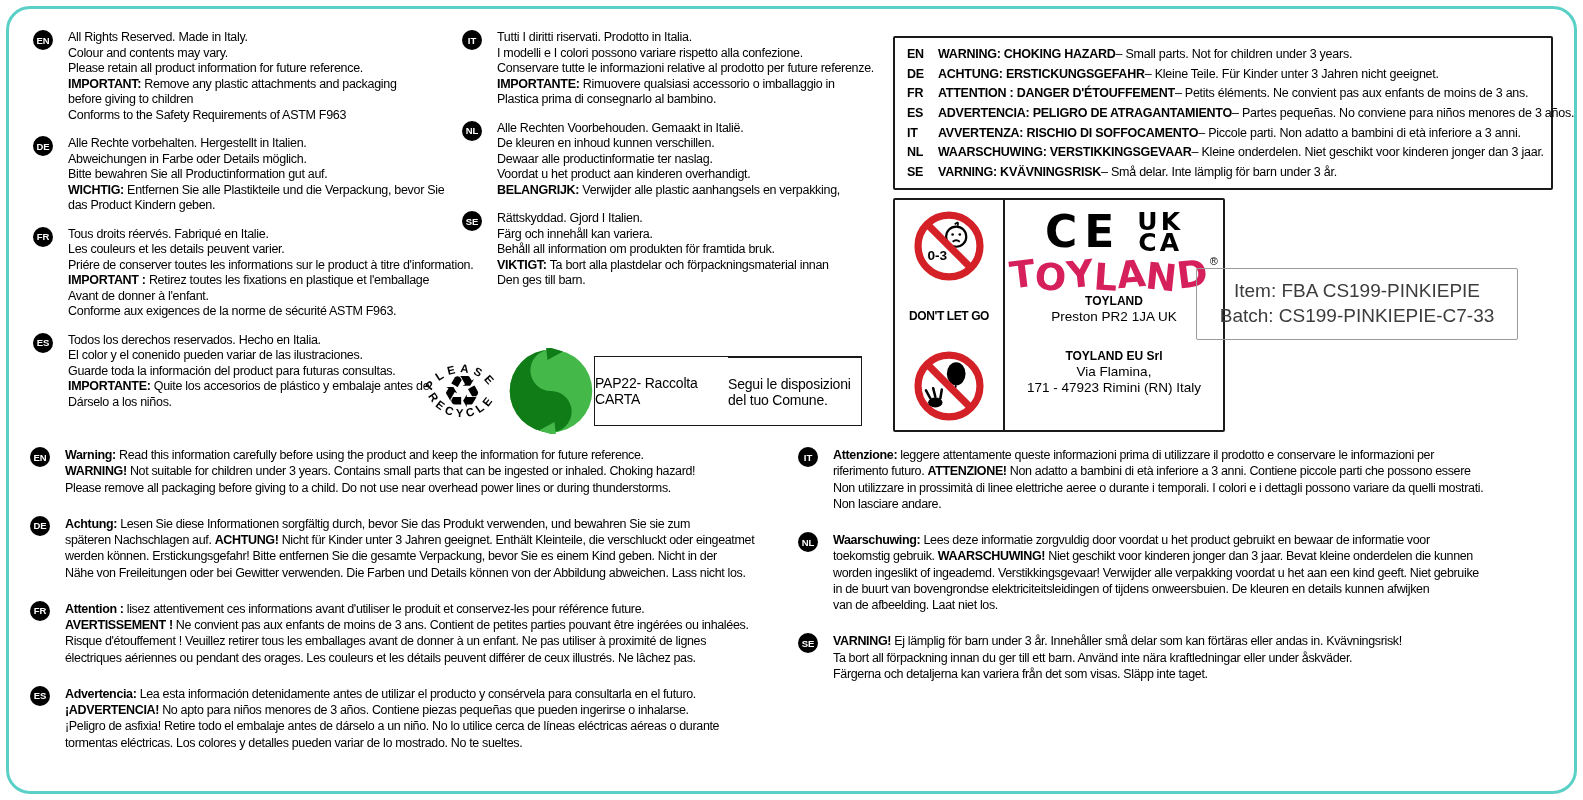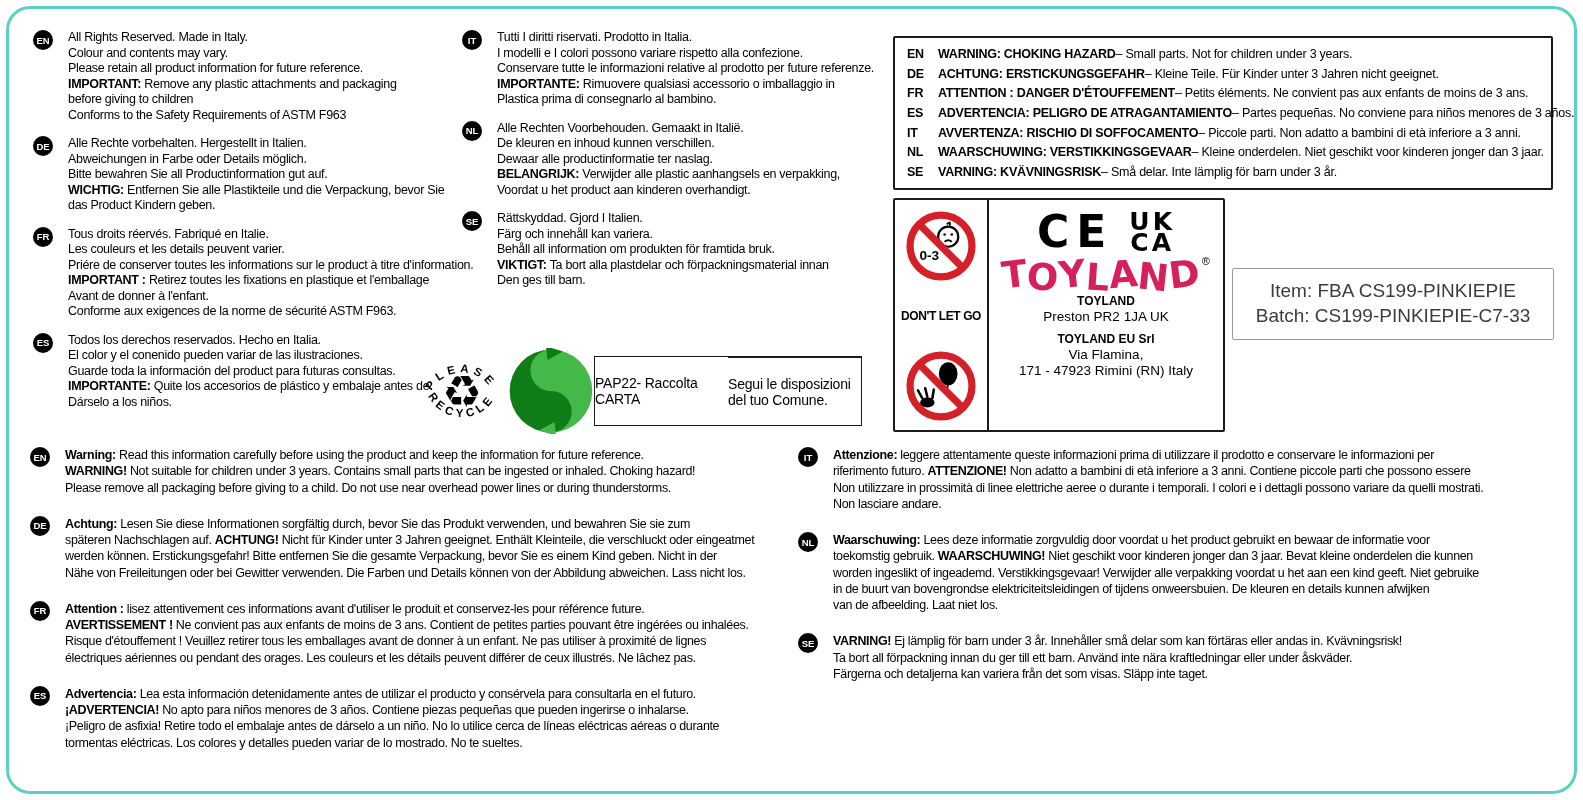--- a/index.html
+++ b/index.html
@@ -28,42 +28,42 @@
   
   #choking-box { position:absolute; left:893px; top:36px; width:660px; height:154px;
                  border:2px solid #1a1a1a; border-radius:2px; padding:9px 12px;
                  display:flex; flex-direction:column; justify-content:space-between; }
   .chk-row { display:flex; font-size:12.5px; letter-spacing:-0.25px; white-space:nowrap; }
   .chk-code { width:31px; font-weight:bold; flex:none; }
 
   
   #cert-box { position:absolute; left:893px; top:198px; width:332px; height:234px;
               border:2px solid #1a1a1a; border-radius:2px; display:flex; }
-  .cert-left { width:94px; border-right:2px solid #1a1a1a; display:flex; flex-direction:column;
+  .cert-left { width:110px; border-right:2px solid #1a1a1a; display:flex; flex-direction:column;
                align-items:center; justify-content:space-between; padding:10px 4px 8px; }
   .cert-left svg { width:72px; height:72px; }
   .dont-let-go { font-weight:bold; font-size:12px; letter-spacing:-0.4px; white-space:nowrap; }
   .cert-right { flex:1; display:flex; flex-direction:column; align-items:center; padding:6px 2px 18px; }
   .ce-row { display:flex; align-items:center; gap:16px; margin-top:4px; }
   .ce-mark { font-family:"DejaVu Sans",sans-serif; font-size:44px; font-weight:bold; letter-spacing:7px; line-height:1; }
   .ukca { font-family:"DejaVu Sans",sans-serif; font-weight:bold; font-size:25px; line-height:0.85;
           letter-spacing:3px; text-align:center; }
   .brand-row { display:flex; align-items:flex-start; margin-top:3px; }
   .brand-logo { color:#d6205c; font-weight:bold; font-size:37px; font-family:"DejaVu Sans",sans-serif;
                 display:flex; line-height:1; }
   .brand-logo .ch { display:inline-block; }
   .reg-mark { font-size:11px; margin-left:2px; margin-top:-2px; }
   .addr { text-align:center; line-height:1.22; }
   .addr-name { font-weight:bold; font-size:12px; }
   .addr-line { font-size:13.5px; }
-  .addr + .addr { margin-top:7px; }
+  .addr + .addr { margin-top:24px; }
   .cert-right .addr:first-of-type { margin-top:6px; }
 
   
-  #item-box { position:absolute; left:1232px; top:268px; width:322px; height:72px;
+  #item-box { position:absolute; left:1196px; top:268px; width:322px; height:72px;
               border:1.5px solid #9b9b9b; border-radius:2px; display:flex; flex-direction:column;
               justify-content:center; align-items:center; font-size:19px; color:#3c3c3c; line-height:1.3; }
 
   
   #recycle-emblem { position:absolute; left:414px; top:344px; width:96px; height:96px; }
   #green-dot      { position:absolute; left:508px; top:348px; width:86px; height:86px; }
 
   
   #paper-box { position:absolute; left:594px; top:356px; width:268px; height:70px;
                border:1.5px solid #1a1a1a; display:flex; flex-direction:row;justify-content:flex-end; }
@@ -130,22 +130,22 @@
         <div class="ln"><b>IMPORTANTE:</b><span> Rimuovere qualsiasi accessorio o imballaggio in</span></div>
         <div class="ln"><span>Plastica prima di consegnarlo al bambino.</span></div>
       </div>
     </div>
     <div class="info-block">
       <span class="badge">NL</span>
       <div class="block-body">
         <div class="ln"><span>Alle Rechten Voorbehouden. Gemaakt in Italië.</span></div>
         <div class="ln"><span>De kleuren en inhoud kunnen verschillen.</span></div>
         <div class="ln"><span>Dewaar alle productinformatie ter naslag.</span></div>
+        <div class="ln"><span>Voordat u het product aan kinderen overhandigt.</span></div>
         <div class="ln"><b>BELANGRIJK:</b><span> Verwijder alle plastic aanhangsels en verpakking,</span></div>
-        <div class="ln"><span>Voordat u het product aan kinderen overhandigt.</span></div>
       </div>
     </div>
     <div class="info-block">
       <span class="badge">SE</span>
       <div class="block-body">
         <div class="ln"><span>Rättskyddad. Gjord I Italien.</span></div>
         <div class="ln"><span>Färg och innehåll kan variera.</span></div>
         <div class="ln"><span>Behåll all information om produkten för framtida bruk.</span></div>
         <div class="ln"><b>VIKTIGT:</b><span> Ta bort alla plastdelar och förpackningsmaterial innan</span></div>
         <div class="ln"><span>Den ges till barn.</span></div>

